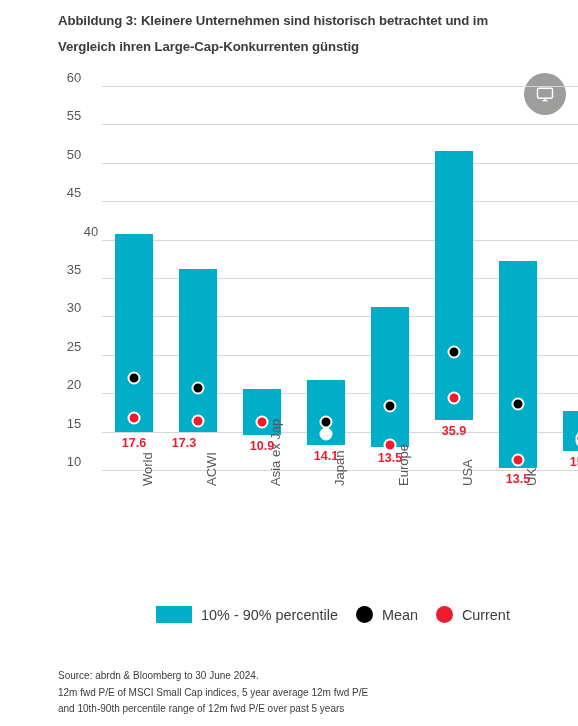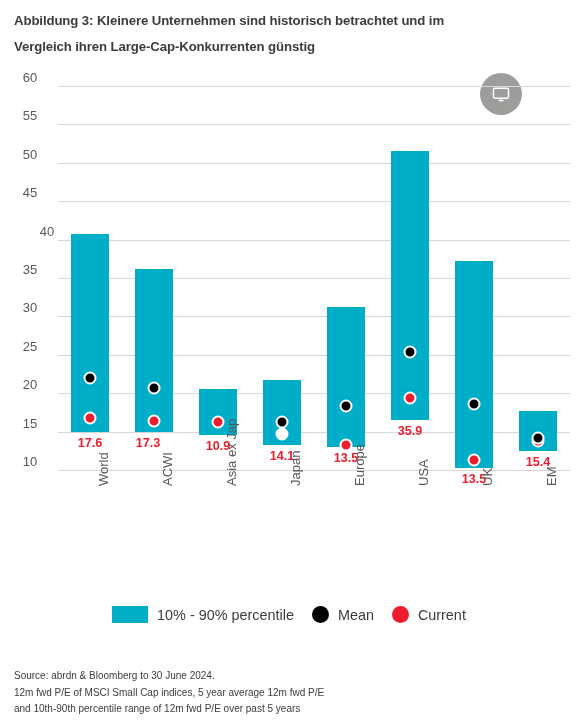--- a/index.html
+++ b/index.html
@@ -4,21 +4,21 @@
 <style>
   html,body{margin:0;padding:0;}
   body{
     width:578px;height:726px;
     background:#ffffff;
     font-family:"Liberation Sans","DejaVu Sans",sans-serif;
     color:#3c3c3b;
     overflow:hidden;
     position:relative;
   }
-  #figure{position:relative;width:528px;height:726px;}
+  #figure{position:relative;width:528px;height:726px;margin-left:44px;}
 
   
   .title{
     position:absolute;left:14px;top:8px;width:540px;
     font-size:13.2px;font-weight:bold;line-height:26px;
     color:#3c3c3b;letter-spacing:-0.1px;
   }
 
   
   .badge{
@@ -164,21 +164,21 @@
     <div class="ylabel-txt" style="left: 10px; top: 338.8px;">25</div>
     <div class="ylabel-txt" style="left: 10px; top: 300.4px;">30</div>
     <div class="ylabel-txt" style="left: 10px; top: 262px;">35</div>
     <div class="ylabel-txt" style="left: 27px; top: 223.6px;">40</div>
     <div class="ylabel-txt" style="left: 10px; top: 185.2px;">45</div>
     <div class="ylabel-txt" style="left: 10px; top: 146.8px;">50</div>
     <div class="ylabel-txt" style="left: 10px; top: 108.4px;">55</div>
     <div class="ylabel-txt" style="left: 10px; top: 70px;">60</div>
     <div class="vlabel" style="left: 90px; top: 436.368px;">17.6</div>
     <div class="cat" style="left: 96px; top: 486px;">World</div>
-    <div class="vlabel" style="left: 148px; top: 436.368px;">17.3</div>
+    <div class="vlabel" style="left: 140px; top: 436.368px;">17.3</div>
     <div class="cat" style="left: 160px; top: 486px;">ACWI</div>
     <div class="vlabel" style="left: 218px; top: 439.44px;">10.9</div>
     <div class="cat" style="left: 224px; top: 486px;">Asia ex Jap</div>
     <div class="vlabel" style="left: 282px; top: 448.656px;">14.1</div>
     <div class="cat" style="left: 288px; top: 486px;">Japan</div>
     <div class="vlabel" style="left: 346px; top: 450.96px;">13.5</div>
     <div class="cat" style="left: 352px; top: 486px;">Europe</div>
     <div class="vlabel" style="left: 410px; top: 424.08px;">35.9</div>
     <div class="cat" style="left: 416px; top: 486px;">USA</div>
     <div class="vlabel" style="left: 474px; top: 472.464px;">13.5</div>

